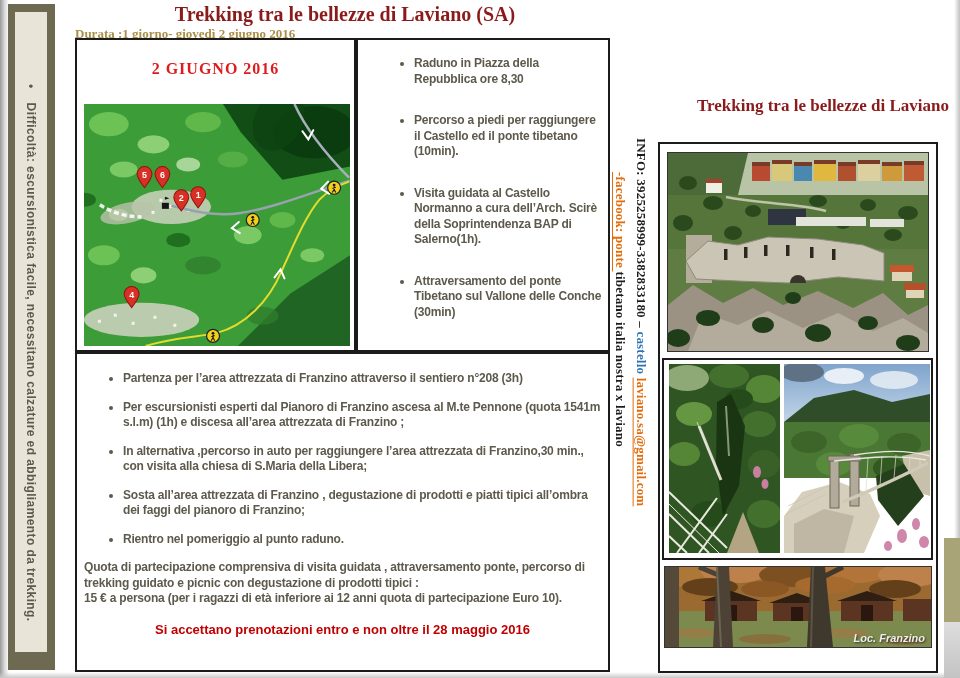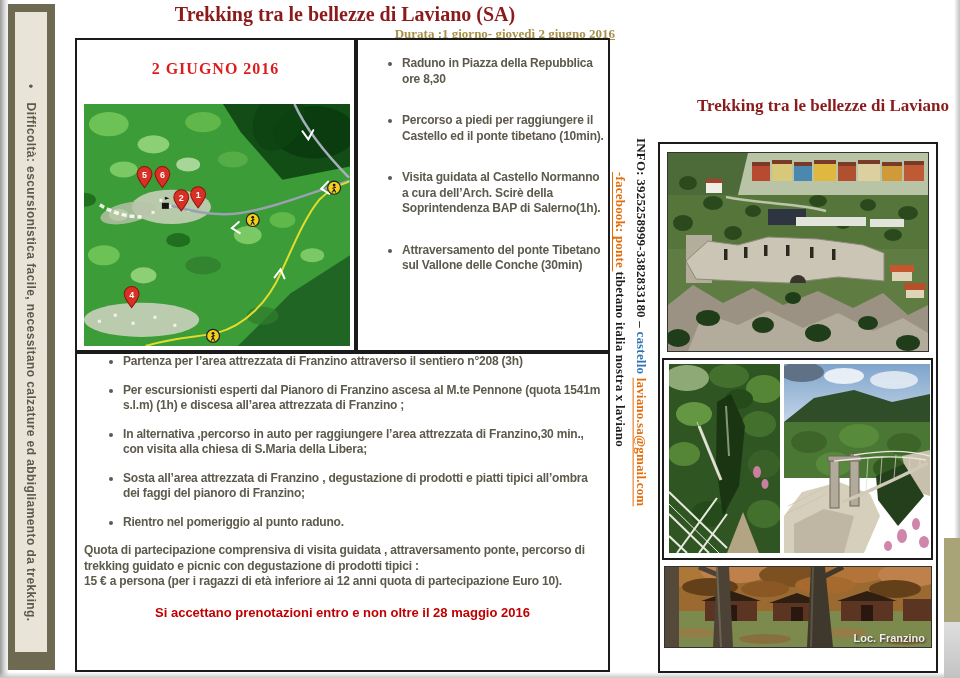--- a/index.html
+++ b/index.html
@@ -24,43 +24,43 @@
   .sidebar-text{
     position:absolute;left:50%;transform:translateX(-50%);top:72px;
     writing-mode:vertical-rl;white-space:nowrap;
     font-weight:bold;font-size:12px;letter-spacing:.4px;color:#5D5A4C;
   }
   .sidebar-text .bullet{margin-bottom:14px;}
 
   
   .main-title{position:absolute;left:75px;top:3px;width:540px;text-align:center;
     font-family:"Liberation Serif",serif;font-weight:bold;font-size:20px;color:#8B1A1A;}
-  .subtitle{position:absolute;left:75px;top:26px;width:540px;text-align:right;
+  .subtitle{position:absolute;left:75px;top:26px;width:540px;text-align:left;
     font-family:"Liberation Serif",serif;font-weight:bold;font-size:13px;color:#A8904A;
     text-decoration:underline;}
 
   
   .panel{position:absolute;background:#fff;border:2px solid #1b1b1b;box-sizing:border-box;}
   .map-box{left:75px;top:38px;width:281px;height:314px;}
   .date-heading{margin-top:20px;text-align:center;font-family:"Liberation Serif",serif;
     font-weight:bold;font-size:16px;letter-spacing:1px;color:#DD1D1D;}
   .map-svg{position:absolute;left:7px;top:64px;width:266px;height:242px;}
 
   .program-box{left:356px;top:38px;width:254px;height:314px;}
   .program-title{margin-top:8px;text-align:center;font-family:"Liberation Serif",serif;
     font-weight:bold;font-size:19px;letter-spacing:1px;color:#A8904A;}
   ul.blist{margin:0;color:#5D5A4C;font-weight:bold;font-size:12px;line-height:15.5px;
     letter-spacing:-0.2px;}
   ul.blist li{margin-bottom:13px;padding-right:4px;}
   ul.blist li::marker{color:#5D5A4C;}
-  .program-box ul.blist{margin-top:16px;padding-left:44px;}
+  .program-box ul.blist{margin-top:16px;padding-left:56px;}
   .program-box ul.blist li{margin-bottom:26px;}
 
   .details-box{left:75px;top:352px;width:535px;height:320px;}
-  .details-box ul.blist{padding-left:46px;}
+  .details-box ul.blist{margin-top:17px;padding-left:46px;}
   .details-box li.gap-lg{margin-top:8px;}
   .quota{margin:9px 14px 0 7px;color:#5D5A4C;font-weight:bold;font-size:12px;
     line-height:15.5px;letter-spacing:-0.2px;}
   .booking{margin-top:15px;text-align:center;color:#C00000;font-weight:bold;font-size:13px;}
 
   
   .vtext{position:absolute;writing-mode:vertical-rl;white-space:nowrap;
     font-family:"Liberation Serif",serif;font-weight:bold;font-size:13px;color:#1c1c1c;
     letter-spacing:.2px;}
   #info1{left:633px;top:138px;}
@@ -80,21 +80,21 @@
   .photos-box{left:658px;top:142px;width:280px;height:531px;}
   .photo{position:absolute;border:1px solid #333;overflow:hidden;}
   .photo svg{display:block;width:100%;height:100%;}
   .photo-castle{left:7px;top:8px;width:260px;height:198px;}
   .bridge-panel{position:absolute;left:2px;top:214px;width:271px;height:202px;
     border:2px solid #1b1b1b;box-sizing:border-box;background:#fff;}
   .photo-bridge-left{left:5px;top:4px;width:111px;height:189px;border:none;}
   .photo-bridge-right{left:120px;top:4px;width:146px;height:189px;border:none;}
   .photo-franzino{left:4px;top:422px;width:266px;height:80px;}
   .photo-caption{position:absolute;right:6px;bottom:3px;color:#eeeee4;font-size:11px;
-    font-weight:bold;text-shadow:1px 1px 2px #333;}
+    font-weight:bold;text-shadow:1px 1px 2px #333;font-style:italic;}
 </style>
 </head>
 <body>
 
 <div class="slide">
 
   <div class="edge-left"></div>
   <div class="edge-right"></div>
   <div class="edge-bottom"></div>
   <div class="accent-olive"></div>

